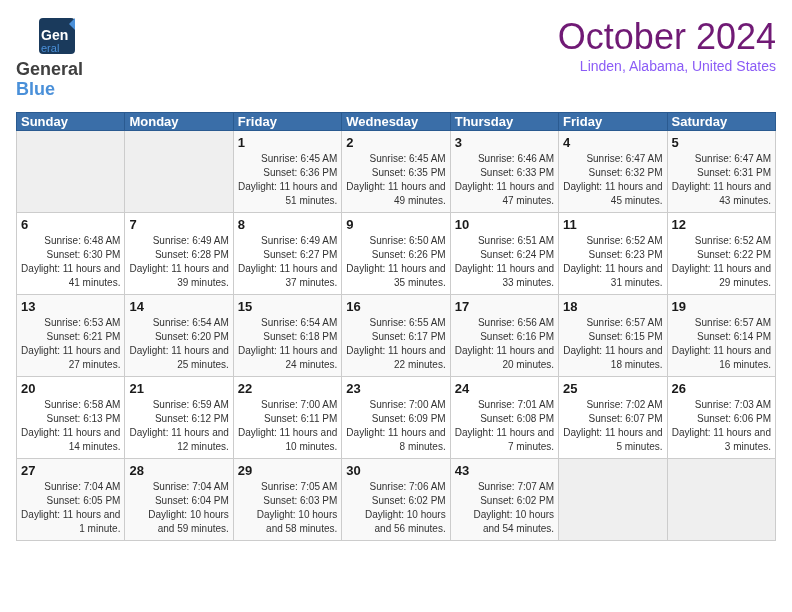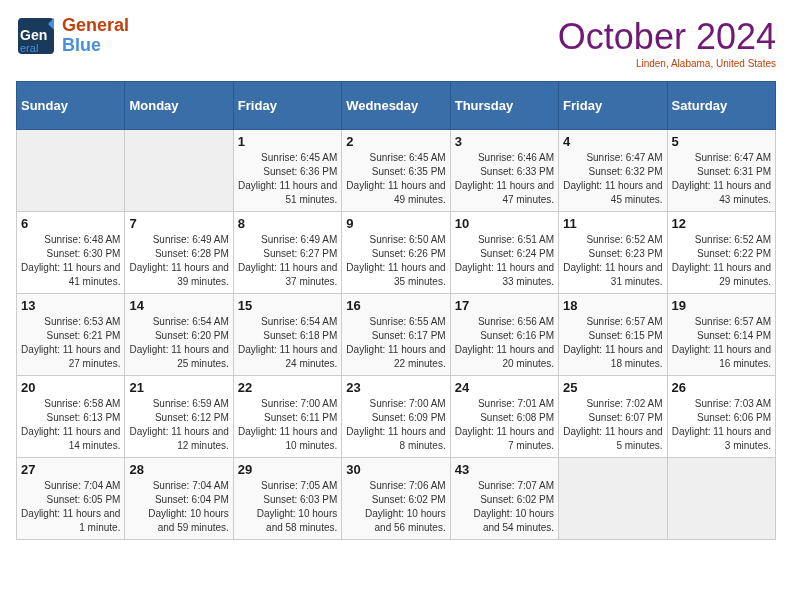--- a/index.html
+++ b/index.html
@@ -23,32 +23,32 @@
     }
     .title-block {
       text-align: right;
     }
     .main-title {
       font-size: 36px;
       color: #701a75;
       font-weight: normal;
     }
     .subtitle {
-      font-size: 10px;
-      color: #c2410c;
+      font-size: 14px;
+      color: #8b5cf6;
     }
     table {
       width: 100%;
       border-collapse: collapse;
       font-size: 11px;
     }
     thead tr th {
       background-color: #3a6ea8;
       color: #fff;
-      padding: 16px 4px;
+      padding: 1px 4px;
       text-align: left;
       font-size: 13px;
       font-weight: bold;
       border: 1px solid #2a5a90;
     }
     tbody tr td {
       border: 1px solid #ccc;
       padding: 4px;
       vertical-align: top;
       width: 14.28%;
@@ -73,31 +73,31 @@
     }
     .empty-cell {
       background: #efefef !important;
     }
   </style>
 </head>
 <body>
 
 <div class="header">
   <div class="logo">
-    <div style="display:flex; align-items:flex-start;">
+    <div style="display:flex; align-items:flex-end;flex-direction:column;">
       <div style="margin-right:6px;">
         <svg width="40" height="40" viewBox="0 0 40 40">
           <rect x="2" y="2" width="36" height="36" rx="4" fill="#1a3a5c"></rect>
           <text x="4" y="24" font-size="14" font-weight="bold" fill="white" font-family="Arial">Gen</text>
           <text x="4" y="36" font-size="11" fill="#4a90d9" font-family="Arial">eral</text>
           <polygon points="32,8 38,2 38,14" fill="#4a90d9"></polygon>
         </svg>
       </div>
       <div>
-        <div style="font-size:18px; font-weight:bold; color:#c2410c; line-height:1.1;">General</div>
+        <div style="font-size:18px; font-weight:bold; color:#404040; line-height:1.1;">General</div>
         <div style="font-size:18px; font-weight:bold; color:#4a90d9; line-height:1.1;">Blue</div>
       </div>
     </div>
   </div>
   <div class="title-block">
     <div class="main-title">October 2024</div>
     <div class="subtitle">Linden, Alabama, United States</div>
   </div>
 </div>
 

